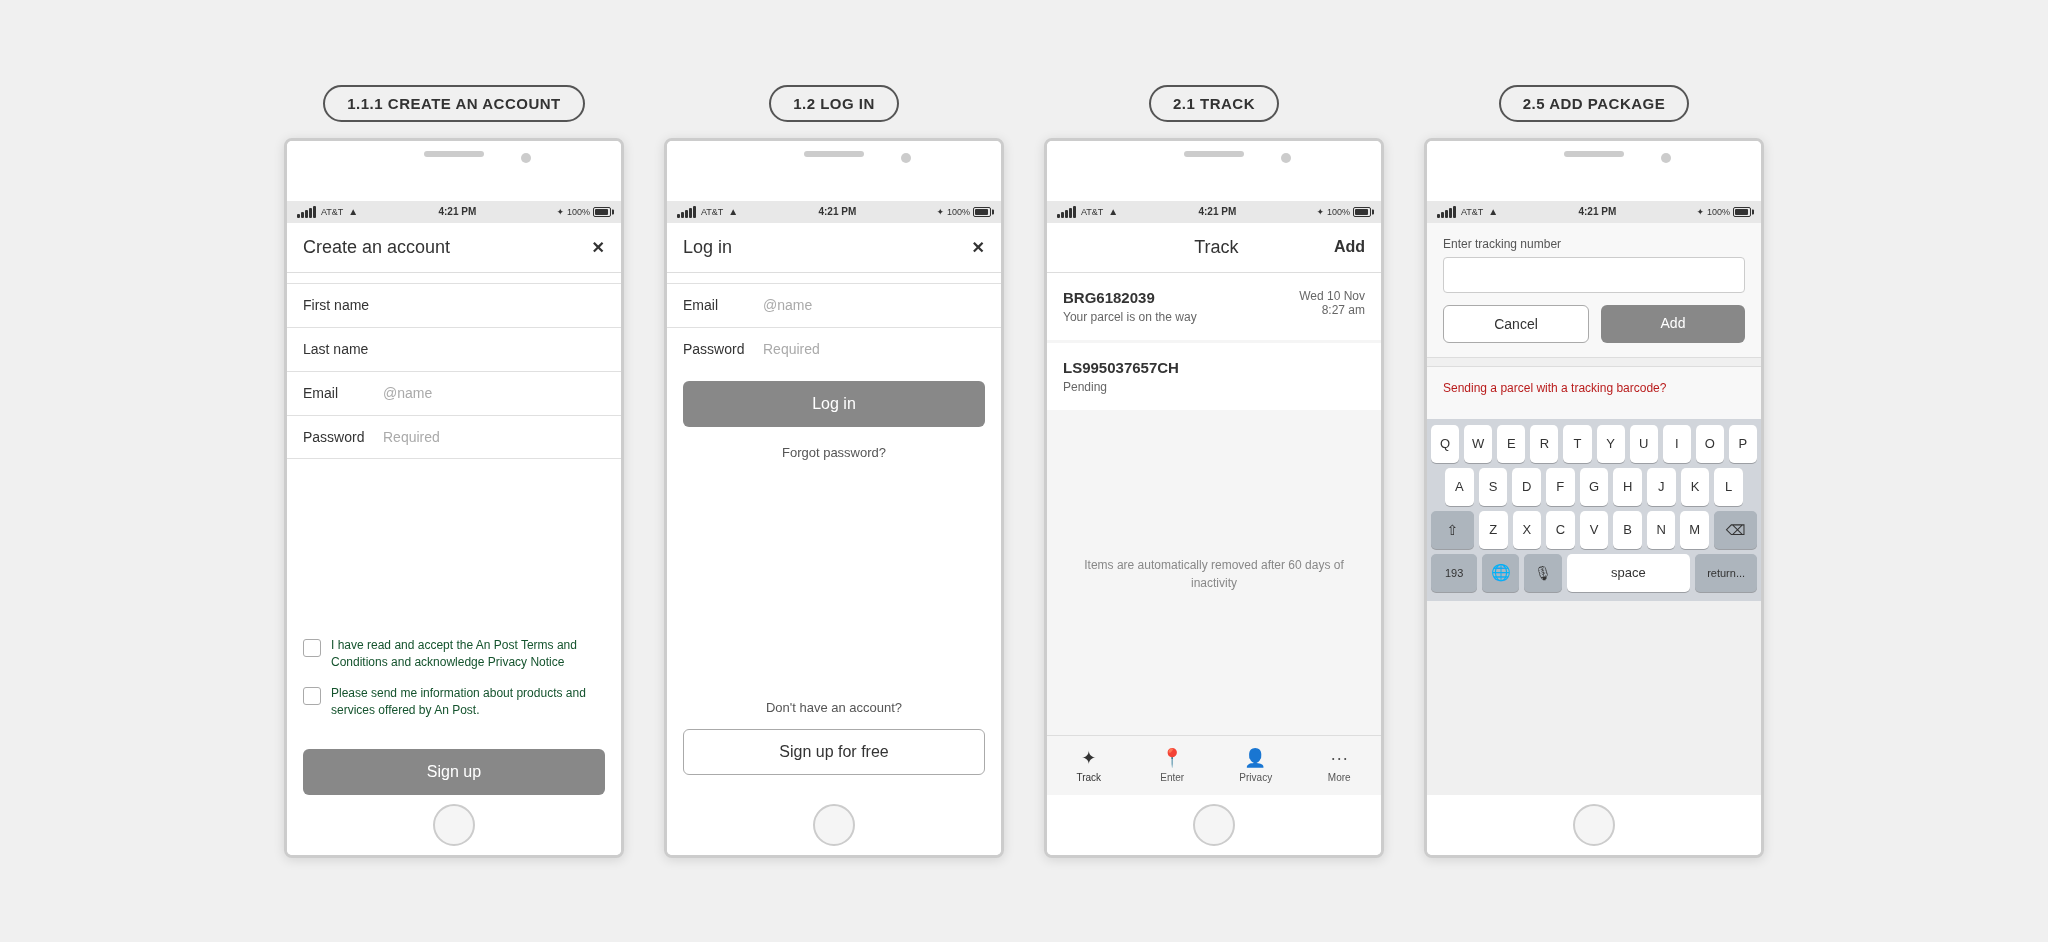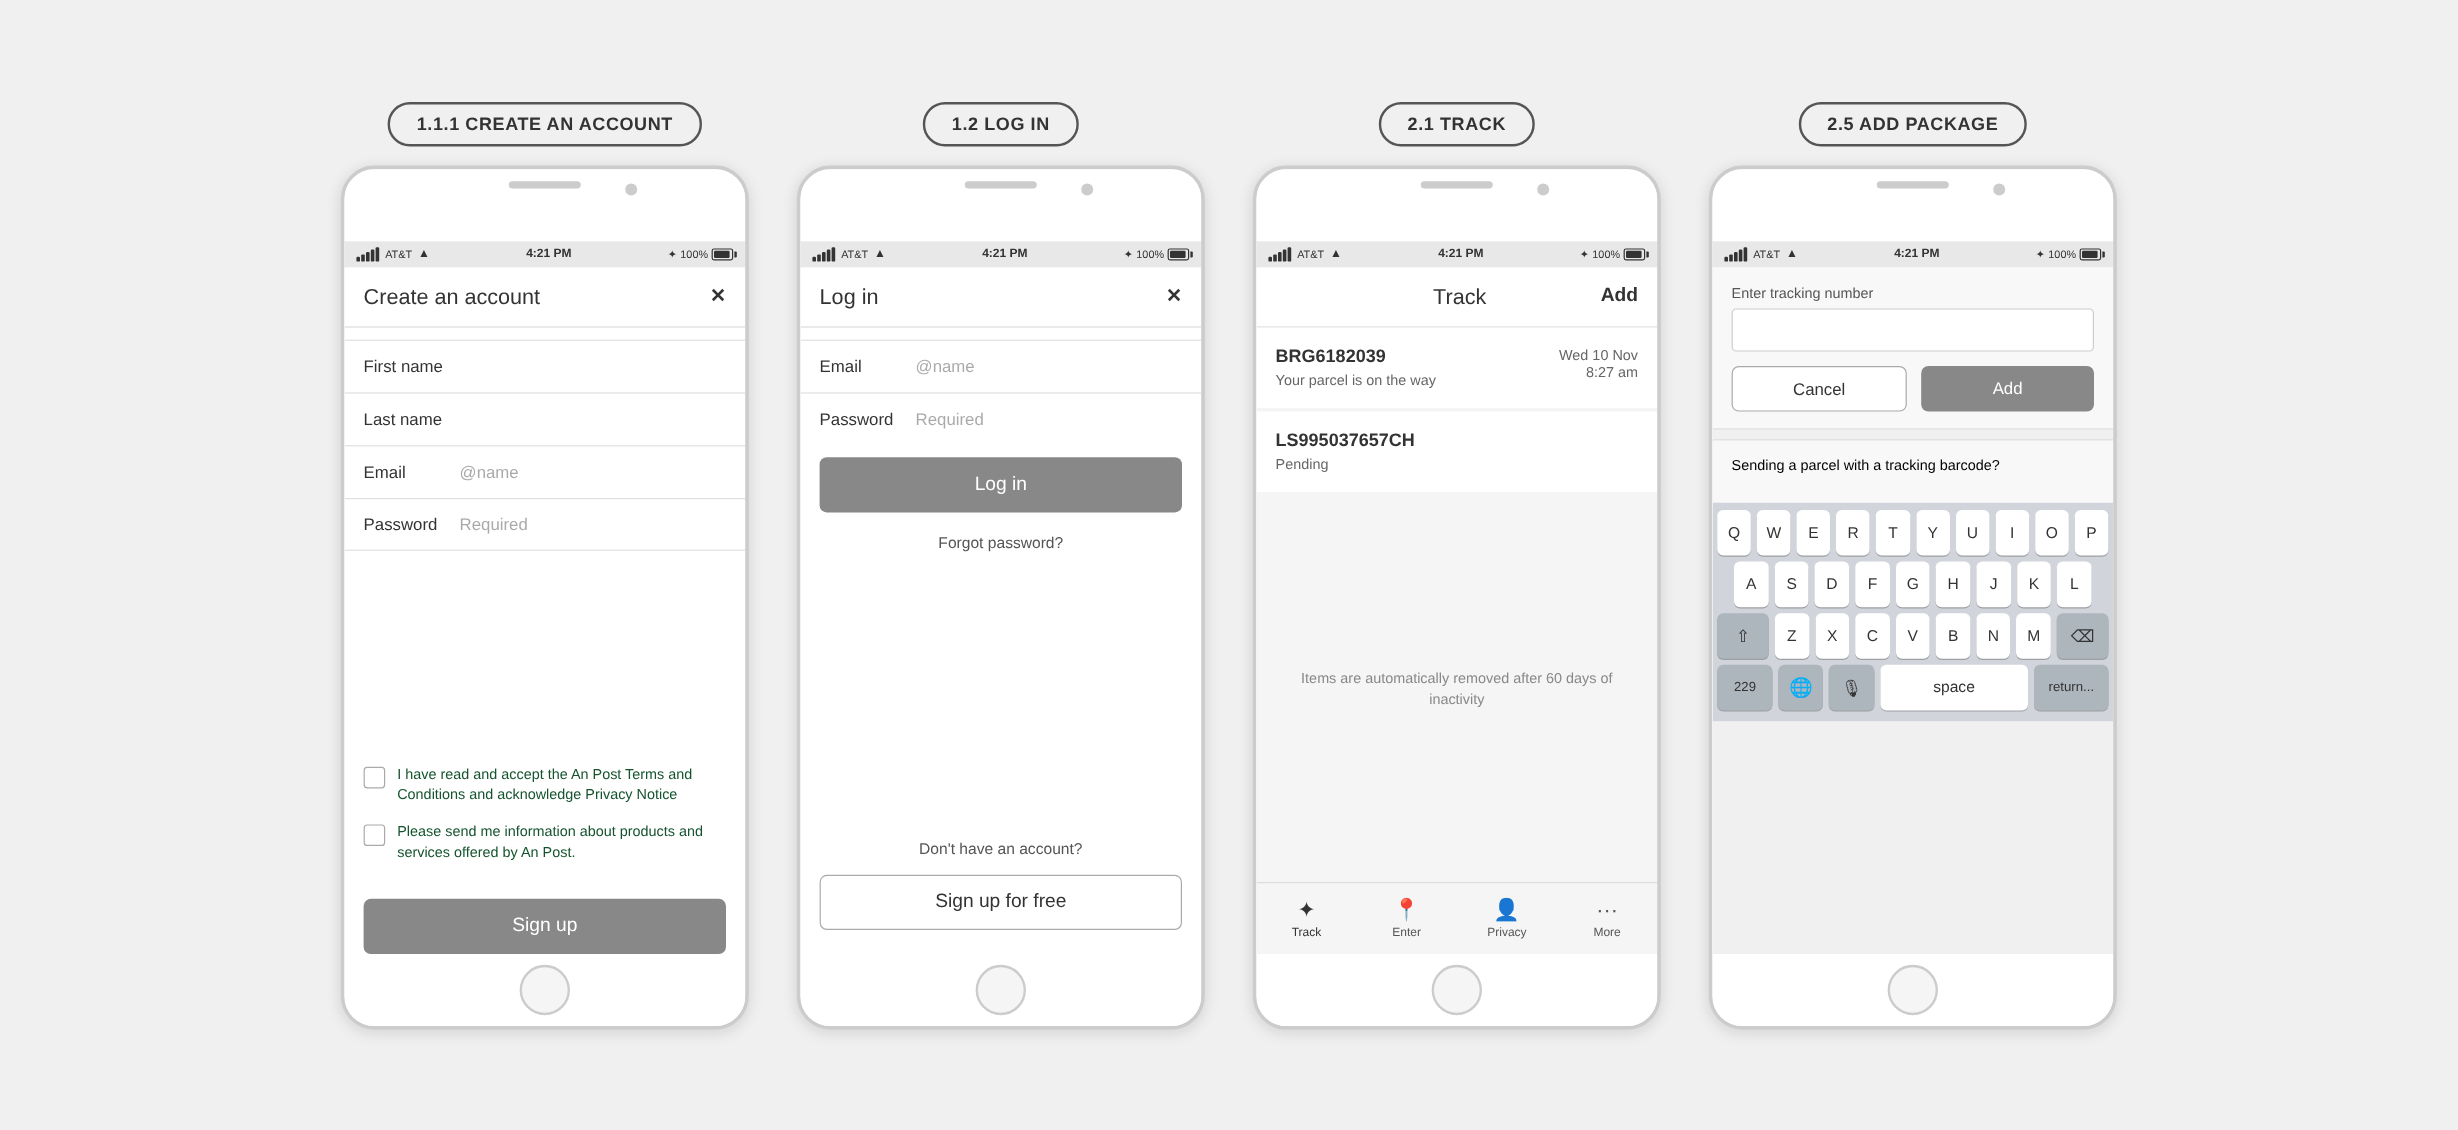--- a/index.html
+++ b/index.html
@@ -31,21 +31,21 @@
       color: #333;
       letter-spacing: 0.5px;
       background: #f0f0f0;
     }
 
     
     .phone {
       width: 340px;
       height: 720px;
       border: 3px solid #ccc;
-      border-radius: 28px;
+      border-radius: 8px;
       background: #fff;
       position: relative;
       box-shadow: 0 2px 12px rgba(0,0,0,0.12);
       overflow: hidden;
       display: flex;
       flex-direction: column;
     }
 
     
     .phone-top {
@@ -417,21 +417,21 @@
       border: none;
     }
     .add-barcode-area {
       background: #f8f8f8;
       padding: 14px 16px;
       border-top: 1px solid #ddd;
       margin-top: 8px;
     }
     .add-barcode-label {
       font-size: 12px;
-      color: #000000;
+      color: #b91c1c;
       margin-bottom: 10px;
     }
     .barcode-btn {
       border: 1.5px solid #aaa;
       border-radius: 6px;
       padding: 10px;
       text-align: center;
       font-size: 14px;
       background: #fff;
       color: #333;
@@ -822,21 +822,21 @@
             <div class="key">Z</div>
             <div class="key">X</div>
             <div class="key">C</div>
             <div class="key">V</div>
             <div class="key">B</div>
             <div class="key">N</div>
             <div class="key">M</div>
             <div class="key key-dark" style="font-size:14px;">⌫</div>
           </div>
           <div class="key-row">
-            <div class="key-num" style="display:flex;align-items:center;justify-content:center;font-size:11px;background:#adb5bd;border-radius:5px;height:38px;min-width:36px;box-shadow:0 1px 0 rgba(0,0,0,0.25);">229</div>
+            <div class="key-num" style="display:flex;align-items:center;justify-content:center;font-size:11px;background:#adb5bd;border-radius:5px;height:38px;min-width:36px;box-shadow:0 1px 0 rgba(0,0,0,0.25);">193</div>
             <div class="key-globe">🌐</div>
             <div class="key-mic">🎙</div>
             <div class="key-space">space</div>
             <div class="key-return">return...</div>
           </div>
         </div>
       </div>
     </div>
     <div class="phone-bottom">
       <div class="home-button"></div>

